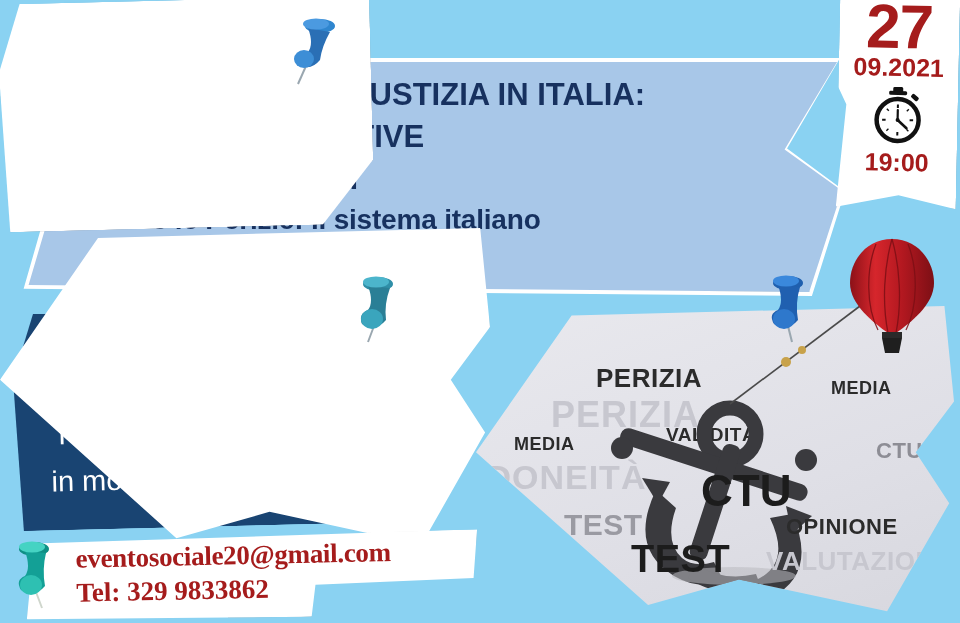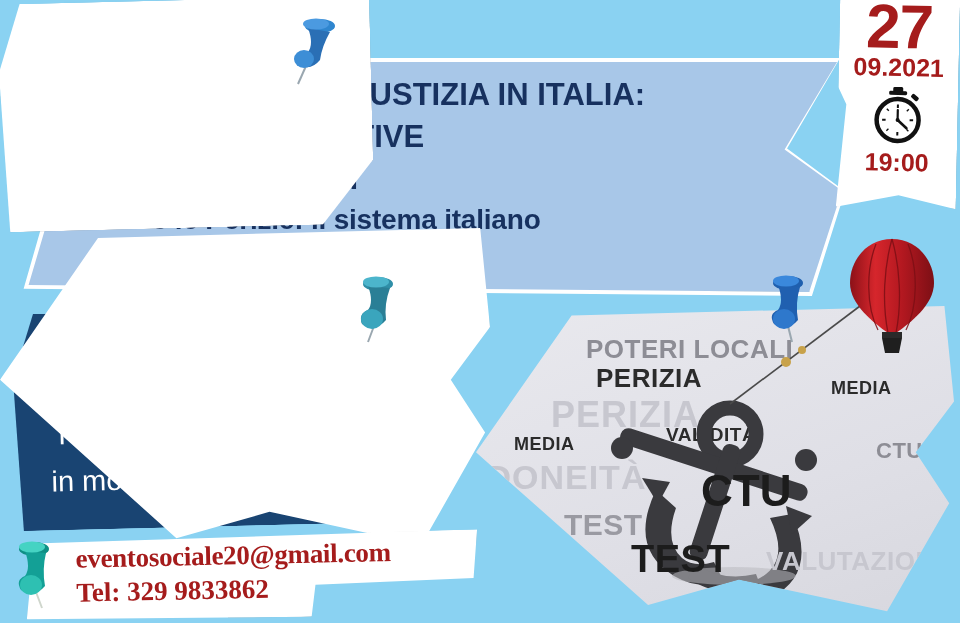--- a/index.html
+++ b/index.html
@@ -247,21 +247,20 @@
           <line x1="116" y1="30" x2="132" y2="64"></line>
         </g>
       </svg>
     </div>
     <div id="forum-line1">Forum</div>
     <div id="forum-line2">in modalità webinar</div>
   </div>
 
   <div id="cloud-paper"></div>
   <div id="cloud-card">
-    <span class="word" id="w-poteri" style="color: rgb(141, 141, 149);">POTERI LOCALI</span>
     <span class="word" id="w-perizia-1" style="color: rgb(43, 43, 43);">PERIZIA</span>
     <span class="word" id="w-media-1" style="color: rgb(43, 43, 43);">MEDIA</span>
     <span class="word" id="w-perizia-2" style="color: rgb(199, 199, 207);">PERIZIA</span>
     <span class="word" id="w-validita" style="color: rgb(43, 43, 43);">VALIDITÀ</span>
     <span class="word" id="w-media-2" style="color: rgb(43, 43, 43);">MEDIA</span>
     <span class="word" id="w-ctu-1" style="color: rgb(141, 141, 149);">CTU</span>
     <span class="word" id="w-idoneita" style="color: rgb(199, 199, 207);">IDONEITÀ</span>
 
     <div id="anchor">
       <svg viewBox="0 0 250 230" width="250" height="230">
@@ -275,20 +274,21 @@
           <path d="M176 150 q22 46 -14 62 l10 20 q54 -24 26 -86 z"></path>
           <path d="M48 110 l28 4 l-12 22 z"></path>
           <path d="M192 138 l26 10 l-20 18 z"></path>
           <path d="M100 196 q28 18 62 10 l6 16 q-42 10 -74 -12 z"></path>
         </g>
         <ellipse cx="140" cy="208" rx="62" ry="9" fill="#b9b9c0" opacity=".55"></ellipse>
       </svg>
     </div>
 
     <span class="word" id="w-ctu-2" style="color: rgb(28, 28, 28);">CTU</span>
+    <span class="word" id="w-opinione" style="color: rgb(43, 43, 43);">OPINIONE</span>
     <span class="word" id="w-test-1" style="color: rgb(154, 154, 162);">TEST</span>
     <span class="word" id="w-test-2" style="color: rgb(28, 28, 28);">TEST</span>
     <span class="word" id="w-valutazione" style="color: rgb(199, 199, 207);">VALUTAZIONE</span>
   </div>
 
   <svg id="balloon-string" viewBox="0 0 140 110">
     <line x1="2" y1="104" x2="132" y2="6" stroke="#4a4a4a" stroke-width="1.6"></line>
     <circle cx="58" cy="62" r="5" fill="#c8a24a"></circle>
     <circle cx="74" cy="50" r="4" fill="#c8a24a"></circle>
   </svg>

